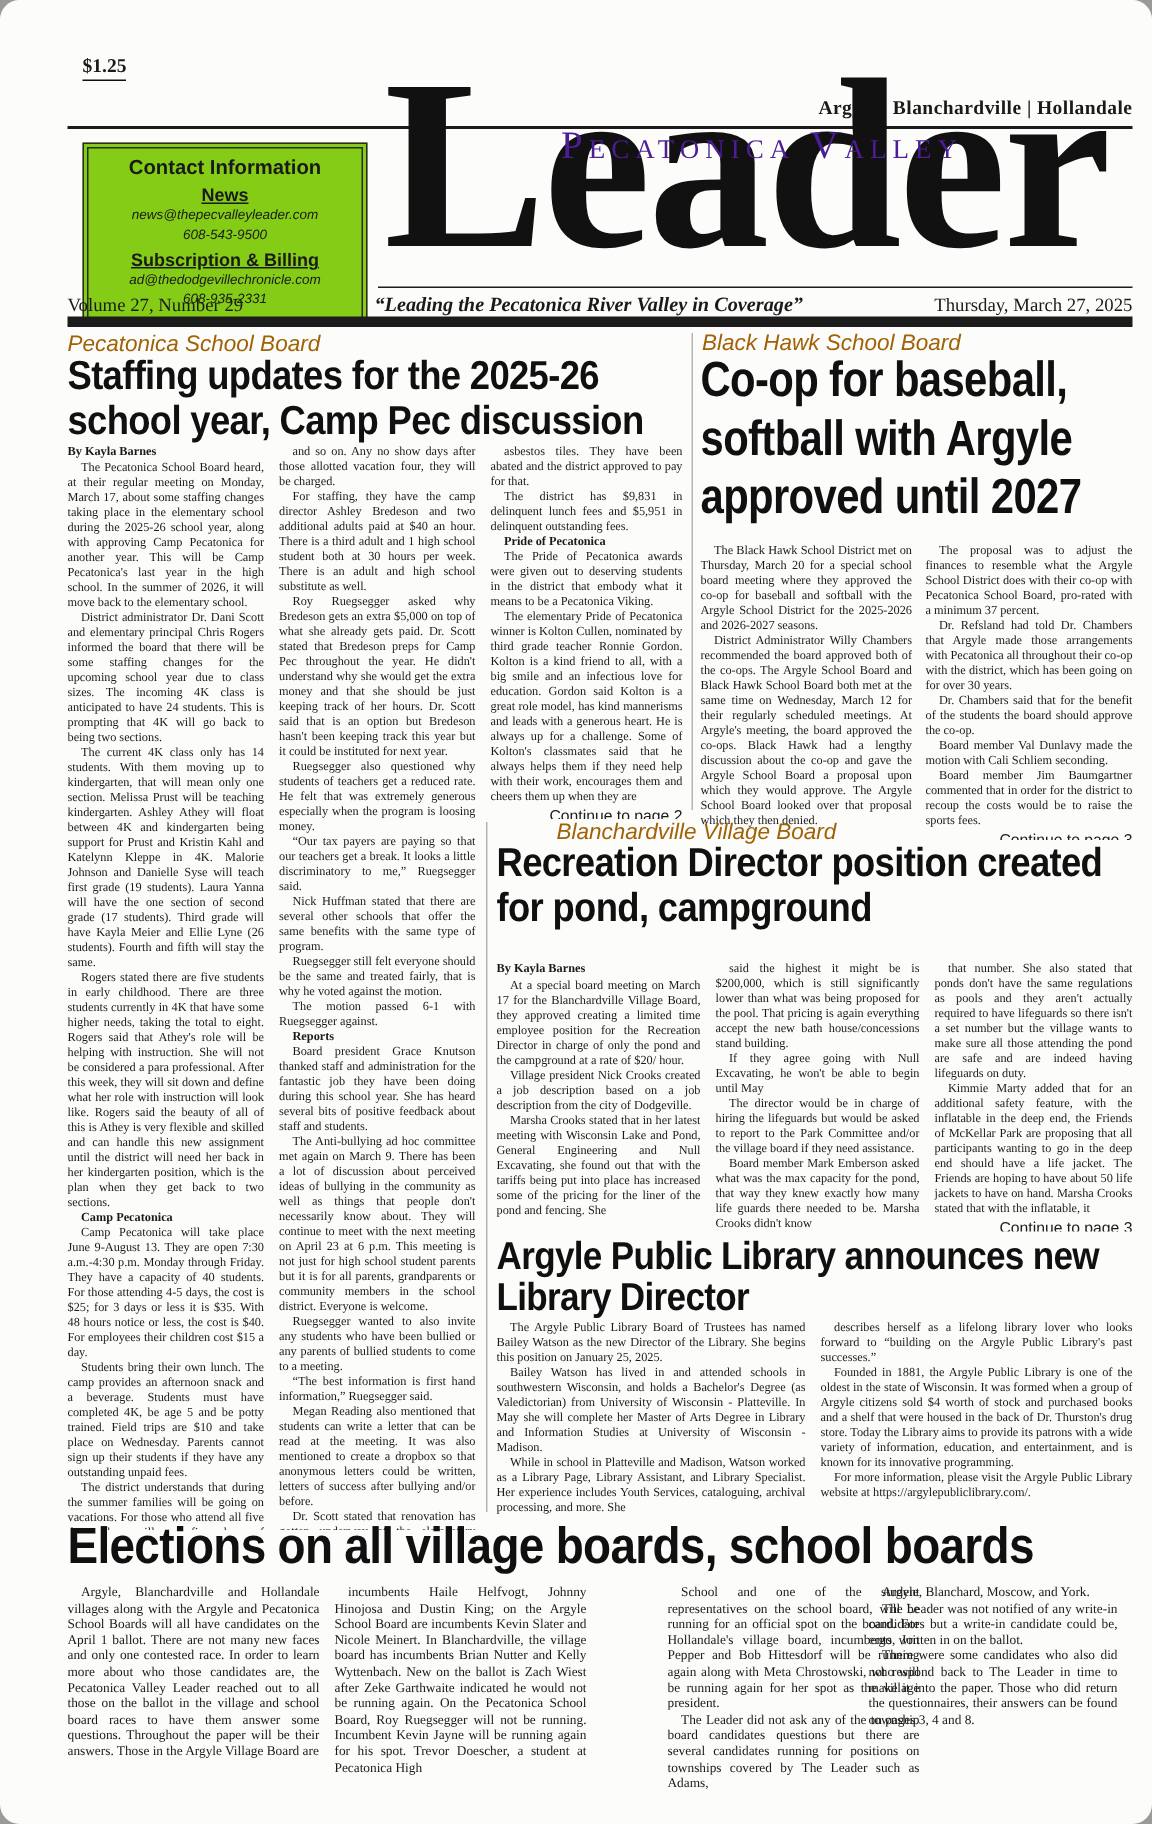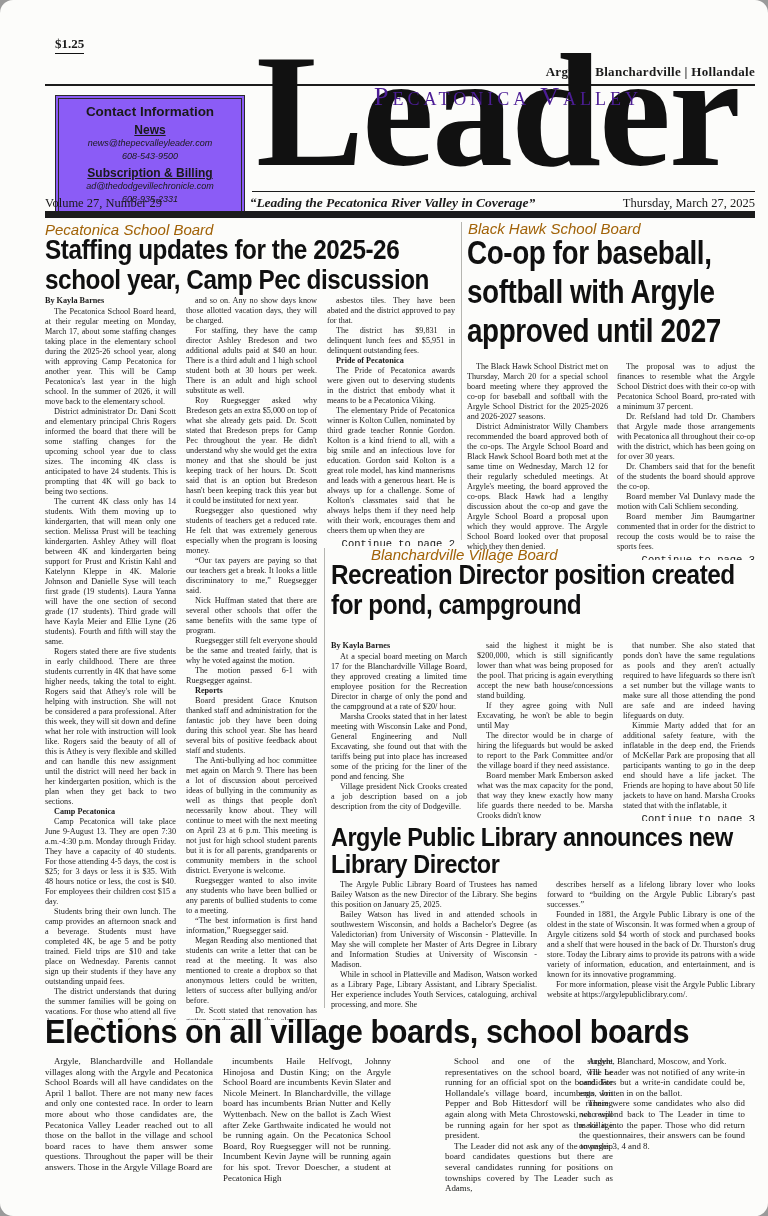--- a/index.html
+++ b/index.html
@@ -8,38 +8,38 @@
     background:#fcfcfa; color:#1a1a1a; overflow:hidden;
     font-family:"Liberation Serif", serif;
     border-radius:13px;
   }
   .abs { position:absolute; }
 
   
   .price { font-weight:bold; font-size:13px; border-bottom:1.5px solid #111; padding-bottom:1px; }
   .communities { font-weight:bold; font-size:13px; letter-spacing:.3px; }
   .rule { background:#1c1c1c; }
-  .contact-box { border:1.2px solid #2a2a2a; padding:2px; background:#8b5cf6; }
+  .contact-box { border:1.2px solid #2a2a2a; padding:2px; background:#84cc16; }
   .contact-inner { border:1px solid #2a2a2a; padding:5px 3px 6px; text-align:center; }
   .cb-title { font-family:"Liberation Sans",sans-serif; font-weight:bold; font-size:13.5px; }
   .cb-link  { font-family:"Liberation Sans",sans-serif; font-weight:bold; font-size:12px; text-decoration:underline; margin-top:4px; }
   .cb-detail{ font-family:"Liberation Sans",sans-serif; font-style:italic; font-size:9px; line-height:1.3; margin-top:1px; }
   .mast-small { font-variant:small-caps; font-size:26px; letter-spacing:4px; color:#4c1d95; }
   .mast-large { font-weight:bold; font-size:162px; line-height:1; letter-spacing:-2px; color:#111; }
   .issue-row { display:flex; justify-content:space-between; align-items:baseline; font-size:12.5px; }
   .issue-tagline { font-weight:bold; font-style:italic; font-size:13.5px; }
 
   
   .kicker { font-family:"Liberation Sans",sans-serif; font-style:italic; font-size:15px; color:#a16207; }
   .headline { font-family:"Liberation Sans",sans-serif; font-weight:bold; color:#101010; transform-origin:left top; letter-spacing:-0.5px; }
   .col { position:absolute; overflow:hidden; font-size:8.2px; line-height:10px; text-align:justify; }
   .col p.para { margin:0; text-indent:9px; }
   .col p.byline { margin:0 0 1px 0; font-weight:bold; text-indent:0; text-align:left; }
   .col p.subhead { margin:0; font-weight:bold; text-indent:9px; text-align:left; }
-  .col p.cont { margin:3px 0 0 0; font-family:Liberation Mono, monospace; font-size:10.5px; text-align:right; text-indent:0; }
+  .col p.cont { margin:3px 0 0 0; font-family:Liberation Sans, sans-serif; font-size:10.5px; text-align:right; text-indent:0; }
   .vdiv { background:#b5b5b0; width:1px; }
   .elections-col { font-size:8.9px; line-height:10.6px; }
 </style>
 </head>
 <body>
 
 <div class="page">
 
   <div class="abs price" style="left:55px; top:36px;">$1.25</div>
   <div class="abs communities" style="right:13px; top:64px;">Argyle | Blanchardville | Hollandale</div>
@@ -79,21 +79,21 @@
         <p class="para">The Pecatonica School Board heard, at their regular meeting on Monday, March 17, about some staffing changes taking place in the elementary school during the 2025-26 school year, along with approving Camp Pecatonica for another year. This will be Camp Pecatonica's last year in the high school. In the summer of 2026, it will move back to the elementary school.</p>
         <p class="para">District administrator Dr. Dani Scott and elementary principal Chris Rogers informed the board that there will be some staffing changes for the upcoming school year due to class sizes. The incoming 4K class is anticipated to have 24 students. This is prompting that 4K will go back to being two sections.</p>
         <p class="para">The current 4K class only has 14 students. With them moving up to kindergarten, that will mean only one section. Melissa Prust will be teaching kindergarten. Ashley Athey will float between 4K and kindergarten being support for Prust and Kristin Kahl and Katelynn Kleppe in 4K. Malorie Johnson and Danielle Syse will teach first grade (19 students). Laura Yanna will have the one section of second grade (17 students). Third grade will have Kayla Meier and Ellie Lyne (26 students). Fourth and fifth will stay the same.</p>
         <p class="para">Rogers stated there are five students in early childhood. There are three students currently in 4K that have some higher needs, taking the total to eight. Rogers said that Athey's role will be helping with instruction. She will not be considered a para professional. After this week, they will sit down and define what her role with instruction will look like. Rogers said the beauty of all of this is Athey is very flexible and skilled and can handle this new assignment until the district will need her back in her kindergarten position, which is the plan when they get back to two sections.</p>
         <p class="subhead">Camp Pecatonica</p>
         <p class="para">Camp Pecatonica will take place June 9-August 13. They are open 7:30 a.m.-4:30 p.m. Monday through Friday. They have a capacity of 40 students. For those attending 4-5 days, the cost is $25; for 3 days or less it is $35. With 48 hours notice or less, the cost is $40. For employees their children cost $15 a day.</p>
         <p class="para">Students bring their own lunch. The camp provides an afternoon snack and a beverage. Students must have completed 4K, be age 5 and be potty trained. Field trips are $10 and take place on Wednesday. Parents cannot sign up their students if they have any outstanding unpaid fees.</p>
         <p class="para">The district understands that during the summer families will be going on vacations. For those who attend all five days, they will get five days of vacation; four days will get four days</p>
       </div>
     <div class="col" style="left:186px; top:296px; width:131px; height:724px;">
-        <p class="para">and so on. Any no show days know those allotted vacation days, they will be charged.</p>
+        <p class="para">and so on. Any no show days after those allotted vacation four, they will be charged.</p>
         <p class="para">For staffing, they have the camp director Ashley Bredeson and two additional adults paid at $40 an hour. There is a third adult and 1 high school student both at 30 hours per week. There is an adult and high school substitute as well.</p>
         <p class="para">Roy Ruegsegger asked why Bredeson gets an extra $5,000 on top of what she already gets paid. Dr. Scott stated that Bredeson preps for Camp Pec throughout the year. He didn't understand why she would get the extra money and that she should be just keeping track of her hours. Dr. Scott said that is an option but Bredeson hasn't been keeping track this year but it could be instituted for next year.</p>
         <p class="para">Ruegsegger also questioned why students of teachers get a reduced rate. He felt that was extremely generous especially when the program is loosing money.</p>
         <p class="para">“Our tax payers are paying so that our teachers get a break. It looks a little discriminatory to me,” Ruegsegger said.</p>
         <p class="para">Nick Huffman stated that there are several other schools that offer the same benefits with the same type of program.</p>
         <p class="para">Ruegsegger still felt everyone should be the same and treated fairly, that is why he voted against the motion.</p>
         <p class="para">The motion passed 6-1 with Ruegsegger against.</p>
         <p class="subhead">Reports</p>
         <p class="para">Board president Grace Knutson thanked staff and administration for the fantastic job they have been doing during this school year. She has heard several bits of positive feedback about staff and students.</p>
         <p class="para">The Anti-bullying ad hoc committee met again on March 9. There has been a lot of discussion about perceived ideas of bullying in the community as well as things that people don't necessarily know about. They will continue to meet with the next meeting on April 23 at 6 p.m. This meeting is not just for high school student parents but it is for all parents, grandparents or community members in the school district. Everyone is welcome.</p>
@@ -128,22 +128,22 @@
         <p class="cont">Continue to page 3</p>
       </div>
   </section>
 
   <section>
     <div class="abs kicker" style="left:331px; top:546px;margin-left:40px;">Blanchardville Village Board</div>
     <div class="abs headline" style="left:331px; top:561px; width:474px; font-size:27px; line-height:1.1; transform:scaleX(0.9);">Recreation Director position created for pond, campground</div>
     <div class="col" style="left:331px; top:641px; width:136px; height:180px;">
         <p class="byline">By Kayla Barnes</p>
         <p class="para">At a special board meeting on March 17 for the Blanchardville Village Board, they approved creating a limited time employee position for the Recreation Director in charge of only the pond and the campground at a rate of $20/ hour.</p>
+        <p class="para">Village president Nick Crooks created a job description based on a job description from the city of Dodgeville.</p>
         <p class="para">Marsha Crooks stated that in her latest meeting with Wisconsin Lake and Pond, General Engineering and Null Excavating, she found out that with the tariffs being put into place has increased some of the pricing for the liner of the pond and fencing. She</p>
-        <p class="para">Village president Nick Crooks created a job description based on a job description from the city of Dodgeville.</p>
       </div>
     <div class="col" style="left:477px; top:641px; width:136px; height:180px;">
         <p class="para">said the highest it might be is $200,000, which is still significantly lower than what was being proposed for the pool. That pricing is again everything accept the new bath house/concessions stand building.</p>
         <p class="para">If they agree going with Null Excavating, he won't be able to begin until May</p>
         <p class="para">The director would be in charge of hiring the lifeguards but would be asked to report to the Park Committee and/or the village board if they need assistance.</p>
         <p class="para">Board member Mark Emberson asked what was the max capacity for the pond, that way they knew exactly how many life guards there needed to be. Marsha Crooks didn't know</p>
       </div>
     <div class="col" style="left:623px; top:641px; width:132px; height:180px;">
         <p class="para">that number. She also stated that ponds don't have the same regulations as pools and they aren't actually required to have lifeguards so there isn't a set number but the village wants to make sure all those attending the pond are safe and are indeed having lifeguards on duty.</p>
         <p class="para">Kimmie Marty added that for an additional safety feature, with the inflatable in the deep end, the Friends of McKellar Park are proposing that all participants wanting to go in the deep end should have a life jacket. The Friends are hoping to have about 50 life jackets to have on hand. Marsha Crooks stated that with the inflatable, it</p>

